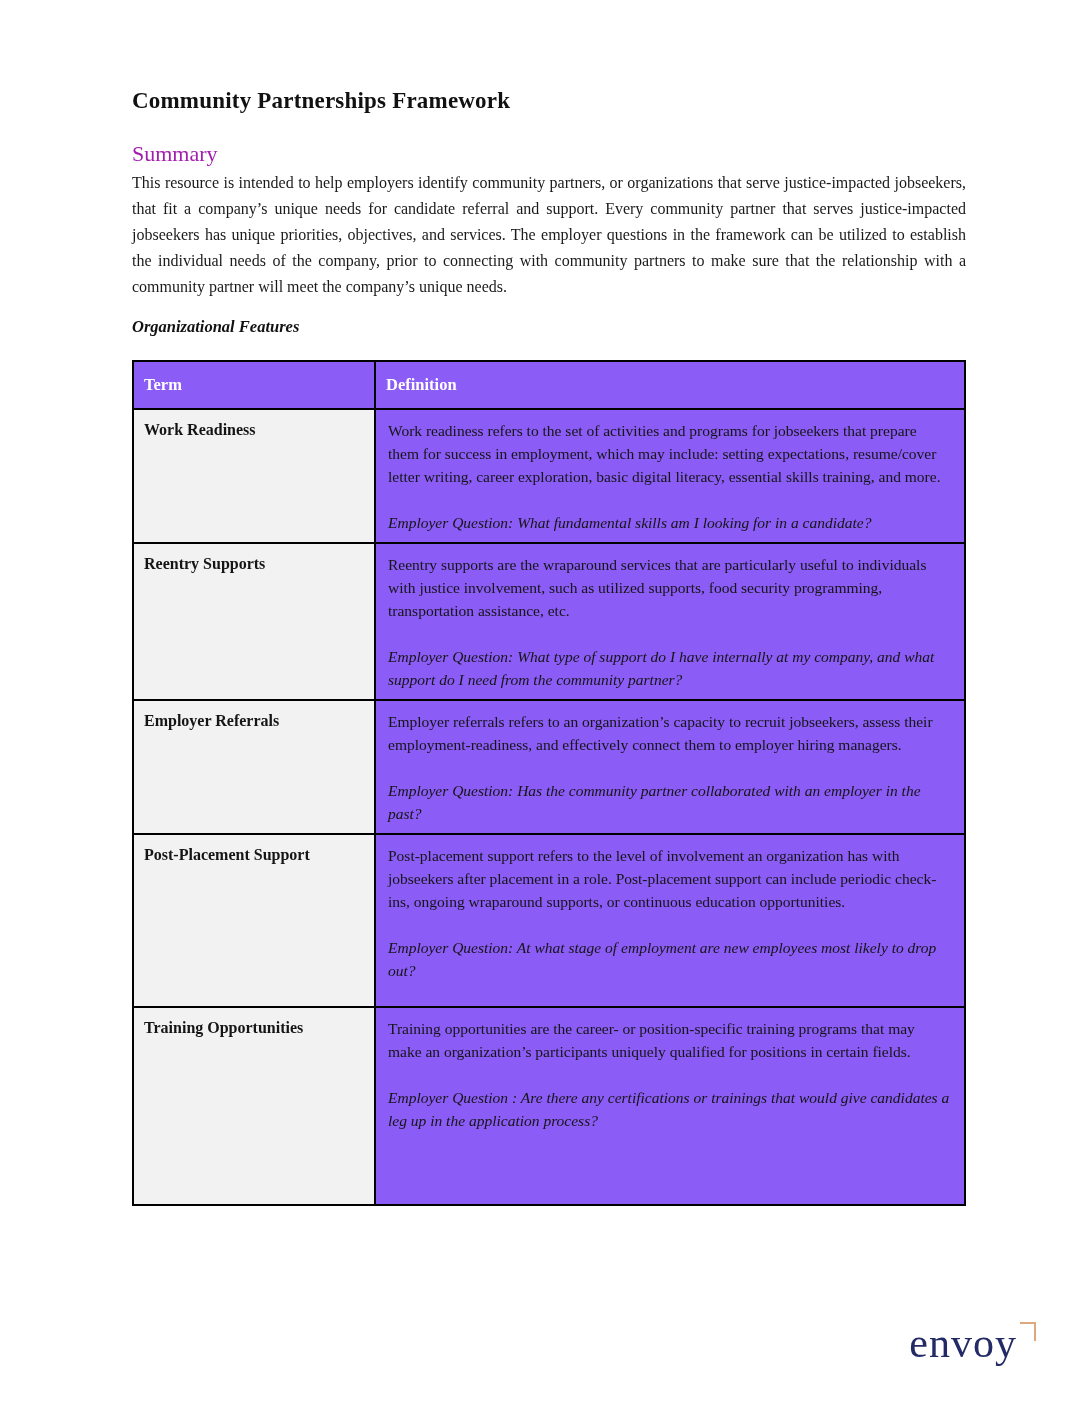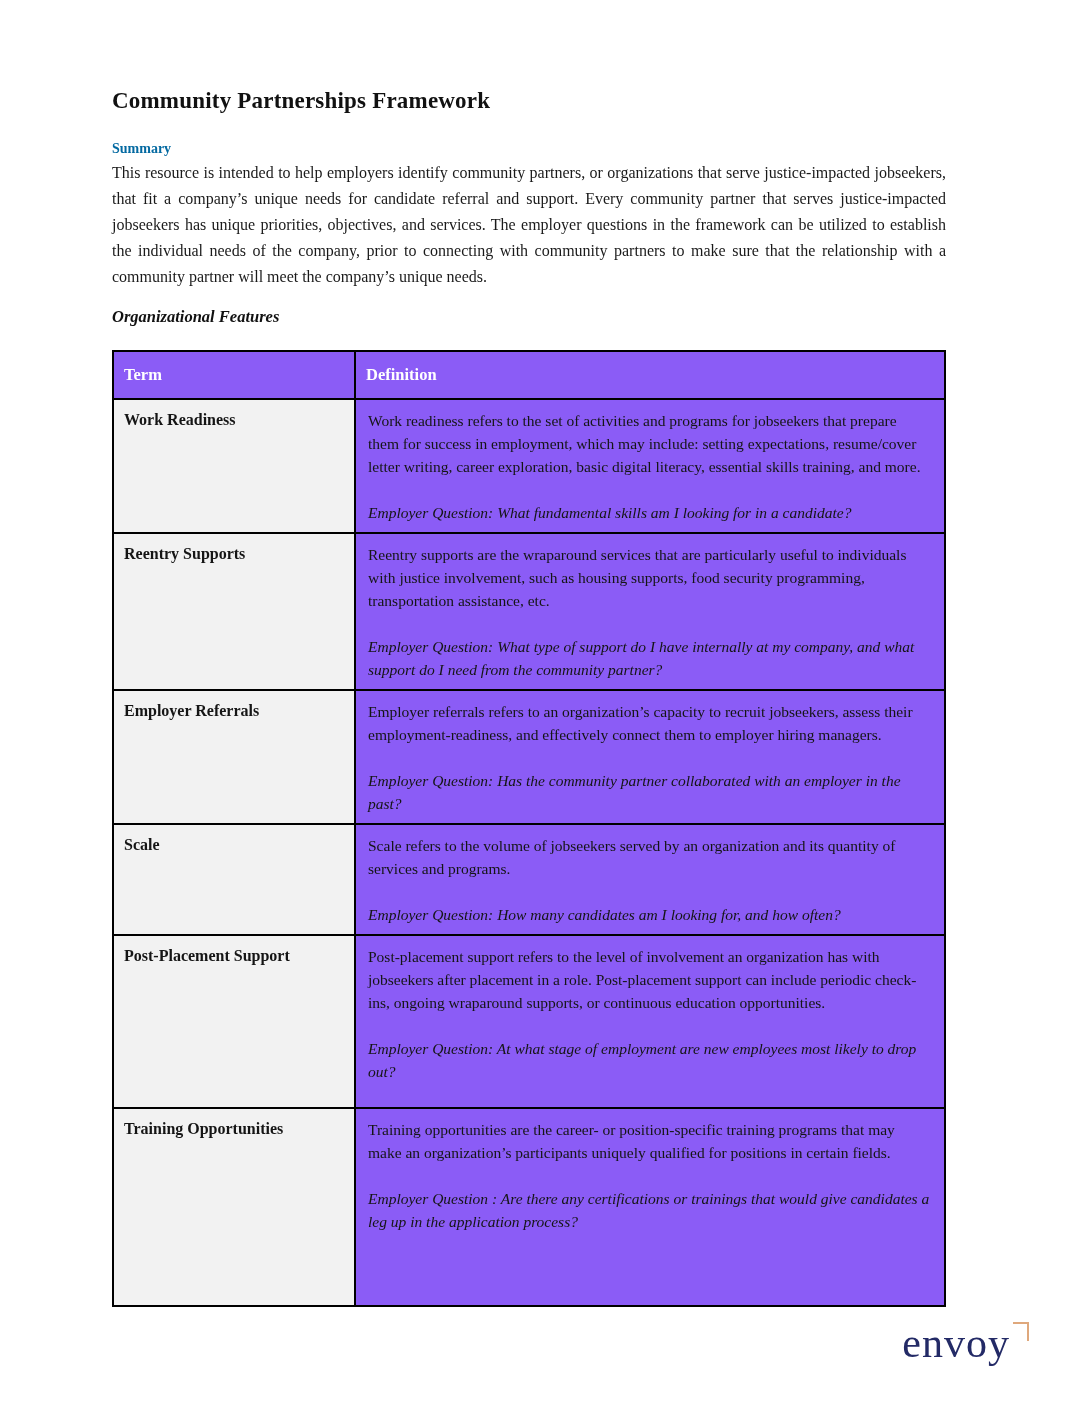--- a/index.html
+++ b/index.html
@@ -1,27 +1,27 @@
 <!DOCTYPE html>
 <html><head>
 <meta charset="utf-8">
 <style>
   html, body { margin:0; padding:0; }
   body {
     width:1088px; height:1408px; background:#ffffff; position:relative;
     font-family:"Liberation Serif", serif; color:#151515;
     -webkit-font-smoothing:antialiased;
   }
-  .page { position:absolute; left:112px; top:88px; width:834px; }
+  .page { position:absolute; left:132px; top:88px; width:834px; }
 
   .doc-title {
     font-size:23px; font-weight:bold; margin:0 0 27px 0; letter-spacing:0.2px; color:#111;
   }
   .sub-heading {
-    font-size:14px; font-weight:bold; margin:0 0 3px 0; color:#0369a1;
+    font-size:22px; font-weight:normal; margin:0 0 3px 0; color:#a21caf;
   }
   .summary-par {
     font-size:16px; line-height:26px; text-align:justify; margin:0 0 17px 0; color:#1a1a1a;
   }
   .section-heading {
     font-size:16.5px; font-weight:bold; margin:0 0 23px 0; color:#111;font-style:italic;
   }
 
   table.features {
     border-collapse:collapse; width:834px; table-layout:fixed;
@@ -43,21 +43,21 @@
     background:#8b5cf6; font-size:15.5px;
     padding:9px 14px 8px 12px; line-height:23px;
   }
   td.def-cell .def-text  { margin:0; line-height:23px; }
   td.def-cell .emp-q     { margin:23px 0 0 0; line-height:23px; font-style:italic; }
 
   tr.r1 { height:132px; } tr.r2 { height:150px; } tr.r3 { height:125px; }
   tr.r4 { height:100px; } tr.r5 { height:173px; } tr.r6 { height:198px;font-family:Liberation Serif, serif; }
 
   .logo {
-    position:absolute; top:1322px; right:59px; white-space:nowrap;
+    position:absolute; top:1322px; right:52px; white-space:nowrap;
   }
   .logo-text {
     font-size:42px; color:#232a66; letter-spacing:1px; line-height:1;
   }
   .logo-bracket {
     display:inline-block; width:14px; height:17px;
     border-top:2px solid #dfa87c; border-right:2px solid #dfa87c;
     margin-left:3px; vertical-align:top; margin-top:0px;
   }
 </style>
@@ -84,36 +84,29 @@
       <tr class="r1">
         <td class="term-cell">Work Readiness</td>
         <td class="def-cell">
           <p class="def-text">Work readiness refers to the set of activities and programs for jobseekers that prepare them for success in employment, which may include: setting expectations, resume/cover letter writing, career exploration, basic digital literacy, essential skills training, and more.</p>
           <p class="emp-q">Employer Question: What fundamental skills am I looking for in a candidate?</p>
         </td>
       </tr>
       <tr class="r2">
         <td class="term-cell">Reentry Supports</td>
         <td class="def-cell">
-          <p class="def-text">Reentry supports are the wraparound services that are particularly useful to individuals with justice involvement, such as housing supports, food security programming, transportation assistance, etc.</p>
+          <p class="def-text">Reentry supports are the wraparound services that are particularly useful to individuals with justice involvement, such as utilized supports, food security programming, transportation assistance, etc.</p>
           <p class="emp-q">Employer Question: What type of support do I have internally at my company, and what support do I need from the community partner?</p>
         </td>
       </tr>
       <tr class="r3">
         <td class="term-cell">Employer Referrals</td>
         <td class="def-cell">
           <p class="def-text">Employer referrals refers to an organization’s capacity to recruit jobseekers, assess their employment-readiness, and effectively connect them to employer hiring managers.</p>
           <p class="emp-q">Employer Question: Has the community partner collaborated with an employer in the past?</p>
-        </td>
-      </tr>
-      <tr class="r4">
-        <td class="term-cell">Scale</td>
-        <td class="def-cell">
-          <p class="def-text">Scale refers to the volume of jobseekers served by an organization and its quantity of services and programs.</p>
-          <p class="emp-q">Employer Question: How many candidates am I looking for, and how often?</p>
         </td>
       </tr>
       <tr class="r5">
         <td class="term-cell">Post-Placement Support</td>
         <td class="def-cell">
           <p class="def-text">Post-placement support refers to the level of involvement an organization has with jobseekers after placement in a role. Post-placement support can include periodic check-ins, ongoing wraparound supports, or continuous education opportunities.</p>
           <p class="emp-q">Employer Question: At what stage of employment are new employees most likely to drop out?</p>
         </td>
       </tr>
       <tr class="r6">

